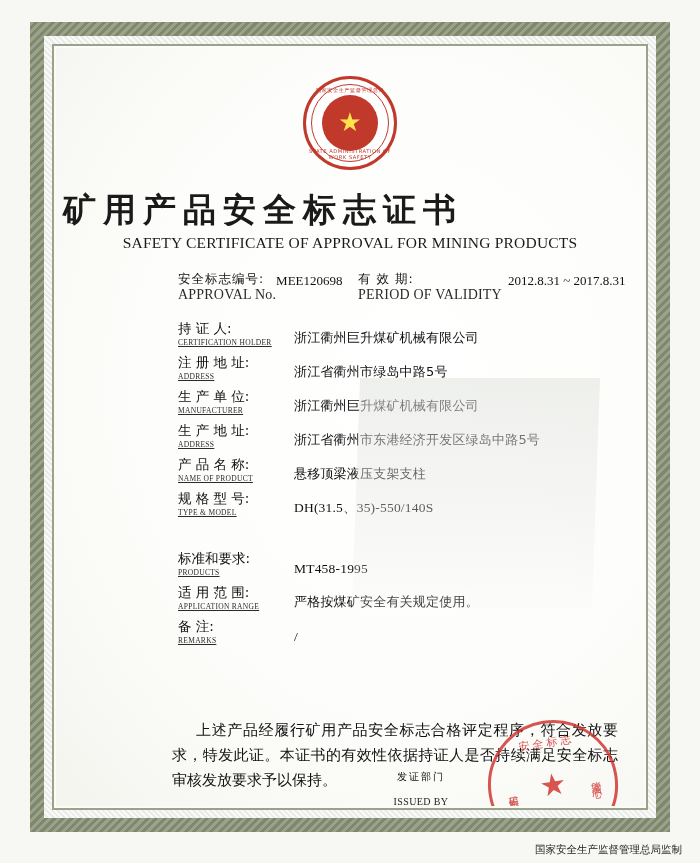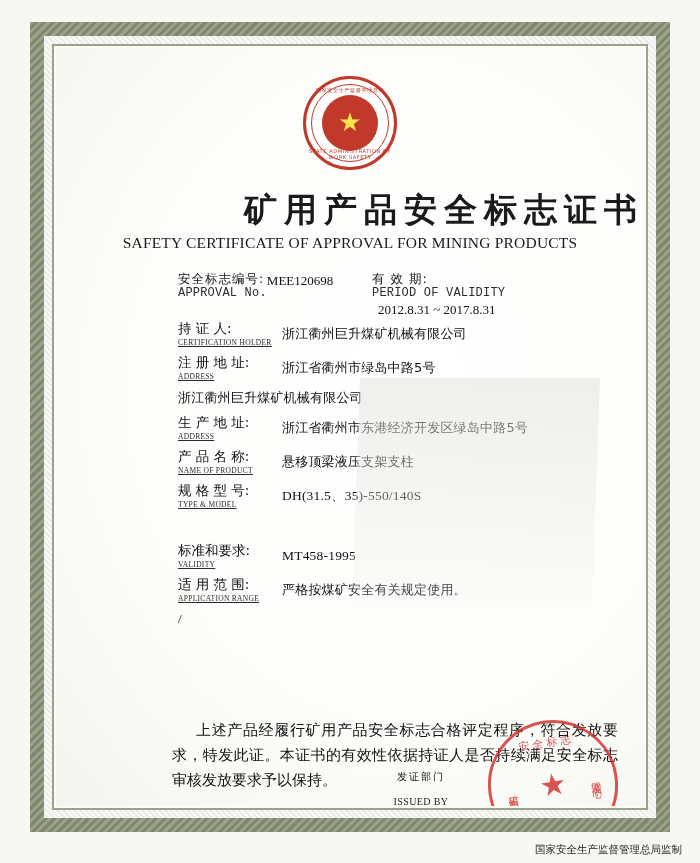--- a/index.html
+++ b/index.html
@@ -125,21 +125,21 @@
     letter-spacing: .5px;
     font-family: "DejaVu Sans", sans-serif;
   }
   .emblem .arc-top { top: 8px; }
   .emblem .arc-bottom { bottom: 7px; }
 
   
   .title-cn {
     position: absolute;
     left: 0; right: 0; top: 140px;
-    text-align: right;
+    text-align: left;
     font-family: "DejaVu Sans", sans-serif;
     font-weight: bold;
     font-size: 33px;
     letter-spacing: 7px;
     color: #1a1a1a;
     text-indent: 7px;
   }
   .title-en {
     position: absolute;
     left: 0; right: 0; top: 186px;
@@ -160,47 +160,48 @@
   }
   .lbl {
     font-family: "DejaVu Sans", sans-serif;
     font-size: 12.5px;
     color: #141414;
     line-height: 1.15;
   }
   .lbl .cn { display: block; letter-spacing: 1px; }
   .lbl .en {
     display: block;
-    font-family: Liberation Mono, monospace;
-    font-size: 12px;
+    font-family: Liberation Serif, serif;
+    font-size: 14px;
     letter-spacing: .2px;
     color: #2b2b2b;
     margin-top: 1px;
   }
   .val {
     font-family: "Liberation Serif", serif;
     font-size: 13px;
     color: #111;
     white-space: nowrap;
   }
   .hdr .block-a { width: 170px; display:flex; }
   .hdr .block-a .val { padding-top: 1px; }
-  .hdr .block-b { display:flex; margin-left: 24px; flex-direction: column; }
+  .hdr .block-b { display:flex; margin-left: 10px; }
   .hdr .block-b .val { margin-left: 6px; padding-top: 1px; }
 
   
   .fields {
     position: absolute;
     left: 122px; top: 272px;
     width: 470px;
   }
   .row {
     display: flex;
-    align-items: center;
+    align-items: flex-end;
     margin-bottom: 7px;
+    gap: 12px;
   }
   .row .label {
     width: 104px;
     flex: 0 0 104px;
   }
   .row .label .cn {
     font-family: "DejaVu Sans", sans-serif;
     font-size: 13.5px;
     color: #101010;
     display: block;
@@ -365,20 +366,24 @@
 
       <div class="row">
         <div class="label">
           <span class="cn">注 册 地 址:</span>
           <span class="en">ADDRESS</span>
         </div>
         <div class="value">浙江省衢州市绿岛中路5号</div>
       </div>
 
       <div class="row">
+        <div class="label">
+          <span class="cn">生 产 单 位:</span>
+          <span class="en">MANUFACTURER</span>
+        </div>
         <div class="value">浙江衢州巨升煤矿机械有限公司</div>
       </div>
 
       <div class="row">
         <div class="label">
           <span class="cn">生 产 地 址:</span>
           <span class="en">ADDRESS</span>
         </div>
         <div class="value">浙江省衢州市东港经济开发区绿岛中路5号</div>
       </div>
@@ -397,34 +402,38 @@
           <span class="en">TYPE &amp; MODEL</span>
         </div>
         <div class="value latin">DH(31.5、35)-550/140S</div>
       </div>
 
       <div class="gap-block"></div>
 
       <div class="row">
         <div class="label">
           <span class="cn">标准和要求:</span>
-          <span class="en">VALIDITY</span>
+          <span class="en">PRODUCTS</span>
         </div>
         <div class="value latin">MT458-1995</div>
       </div>
 
       <div class="row">
         <div class="label">
           <span class="cn">适 用 范 围:</span>
           <span class="en">APPLICATION RANGE</span>
         </div>
         <div class="value">严格按煤矿安全有关规定使用。</div>
       </div>
 
       <div class="row">
+        <div class="label">
+          <span class="cn">备      注:</span>
+          <span class="en">REMARKS</span>
+        </div>
         <div class="value latin">/</div>
       </div>
 
     </div>
 
     <div class="para">上述产品经履行矿用产品安全标志合格评定程序，符合发放要求，特发此证。本证书的有效性依据持证人是否持续满足安全标志审核发放要求予以保持。</div>
 
     <div class="issued">
       <div class="cn">发证部门</div>
       <div class="en">ISSUED BY</div>

